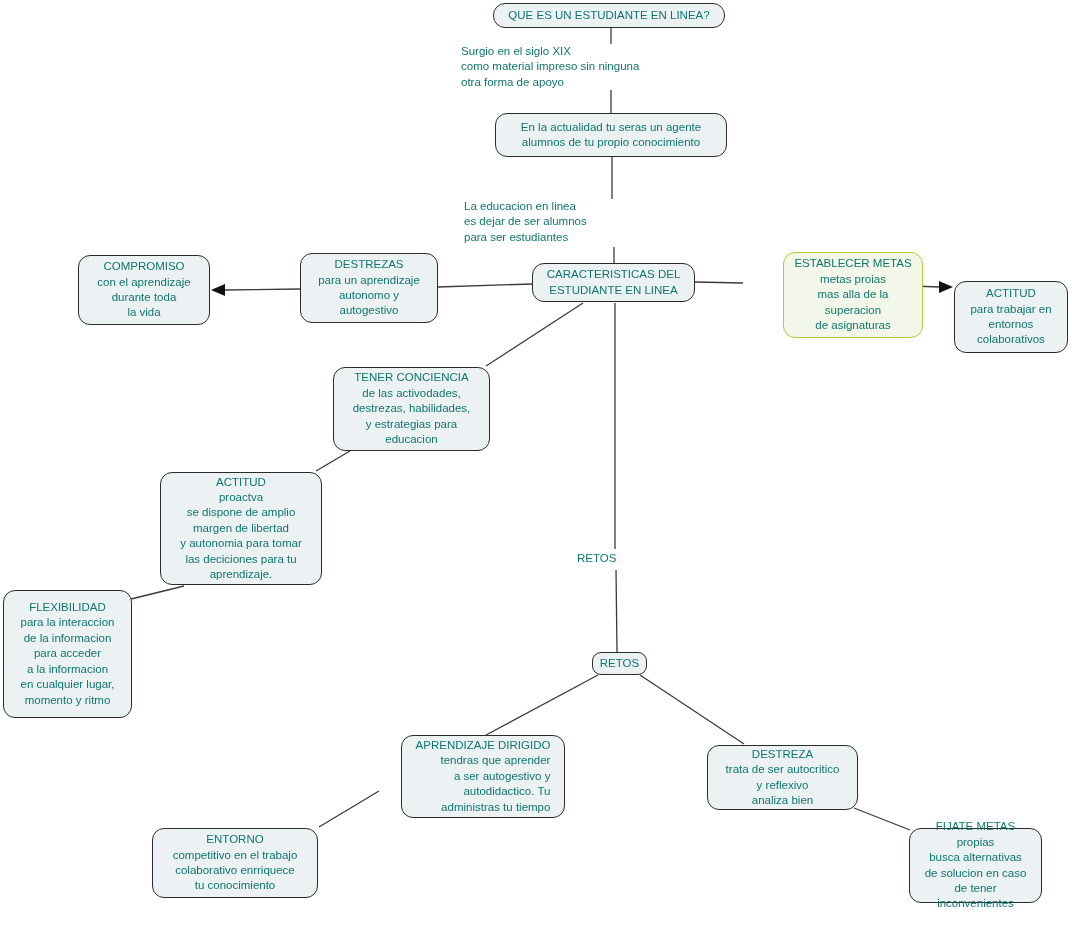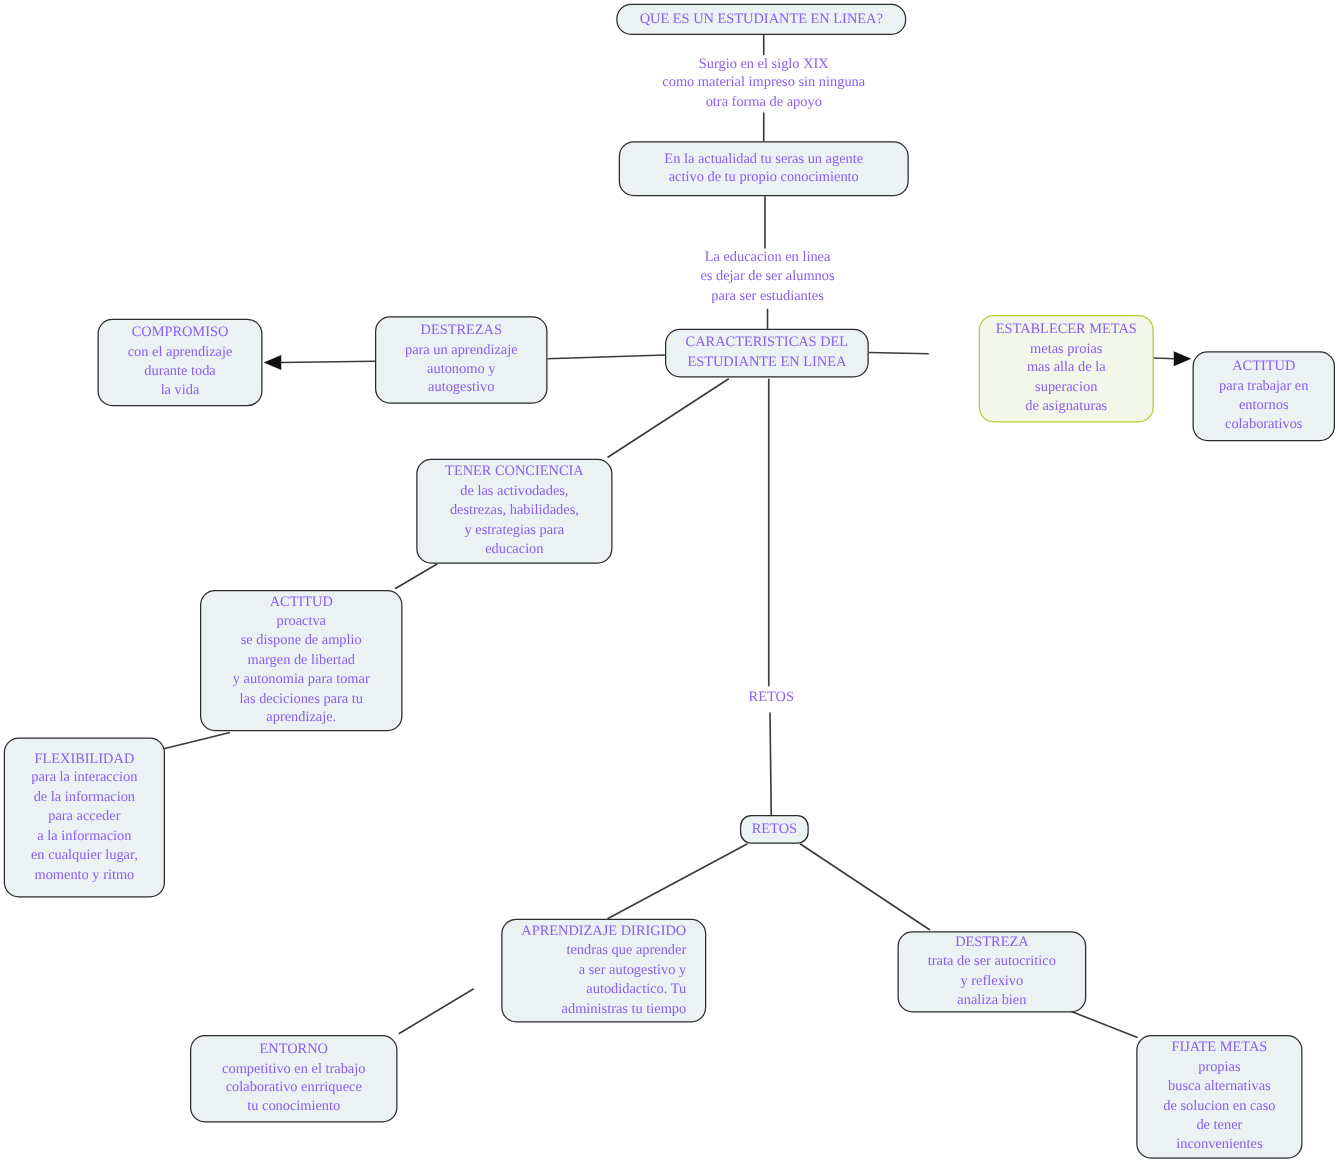--- a/index.html
+++ b/index.html
@@ -1,41 +1,41 @@
 <!DOCTYPE html>
 <html><head>
 <meta charset="utf-8">
 <style>
   html,body{margin:0;padding:0;background:#ffffff;}
   #canvas{
     position:relative;
     width:1072px;height:929px;
     background:#ffffff;
-    font-family:Liberation Serif, serif;
-    color:#8b5cf6;
+    font-family:Liberation Sans, sans-serif;
+    color:#0f766e;
     overflow:hidden;
   }
   .wires{position:absolute;left:0;top:0;z-index:1;}
   .node{
     position:absolute;z-index:2;
     box-sizing:border-box;
     background:#ecf2f3;
     border:1px solid #2b2b2b;
     border-radius:12px;
     display:flex;align-items:center;justify-content:center;
     text-align:center;
     white-space:pre;
     font-size:11.5px;line-height:15.4px;
     padding:1px 2px;
   }
   .node.small{border-radius:9px;}
   .node.highlight{border-color:#b3cc33;background:#f2f7e9;margin-left:40px;}
   .link-label{
     position:absolute;z-index:3;
-    text-align:center;white-space:pre;
+    text-align:left;white-space:pre;
     font-size:11.5px;line-height:15.4px;
     background:#ffffff;
   }
 </style>
 </head>
 <body>
 
 <div id="canvas">
 
   <svg class="wires" width="1072" height="929" viewBox="0 0 1072 929">
@@ -62,21 +62,21 @@
     <polygon points="953,287 939,281 939,293" fill="#111111"></polygon>
   </svg>
 
   <div class="node" style="left:493px;top:3px;width:232px;height:25px;">QUE ES UN ESTUDIANTE EN LINEA?</div>
 
   <div class="link-label" style="left:461px;top:44px;width:300px;">Surgio en el siglo XIX
 como material impreso sin ninguna
 otra forma de apoyo</div>
 
   <div class="node" style="left:495px;top:113px;width:232px;height:44px;">En la actualidad tu seras un agente
-activo de tu propio conocimiento</div>
+alumnos de tu propio conocimiento</div>
 
   <div class="link-label" style="left:464px;top:199px;width:300px;">La educacion en linea
 es dejar de ser alumnos
 para ser estudiantes</div>
 
   <div class="node" style="left:532px;top:263px;width:163px;height:39px;text-align:center;">CARACTERISTICAS DEL
 ESTUDIANTE EN LINEA</div>
 
   <div class="node" style="left:300px;top:253px;width:138px;height:70px;">DESTREZAS
 para un aprendizaje
@@ -129,25 +129,25 @@
 tendras que aprender
 a ser autogestivo y
 autodidactico. Tu
 administras tu tiempo</div>
 
   <div class="node" style="left:152px;top:828px;width:166px;height:70px;">ENTORNO
 competitivo en el trabajo
 colaborativo enrriquece
 tu conocimiento</div>
 
-  <div class="node" style="left:707px;top:745px;width:151px;height:65px;margin-left:11px;">DESTREZA
+  <div class="node" style="left:707px;top:745px;width:151px;height:65px;">DESTREZA
 trata de ser autocritico
 y reflexivo
 analiza bien</div>
 
-  <div class="node" style="left:909px;top:828px;width:133px;height:99px;">FIJATE METAS
+  <div class="node" style="left:909px;top:828px;width:133px;height:75px;">FIJATE METAS
 propias
 busca alternativas
 de solucion en caso
 de tener
 inconvenientes</div>
 
 </div>
 
 </body></html>

